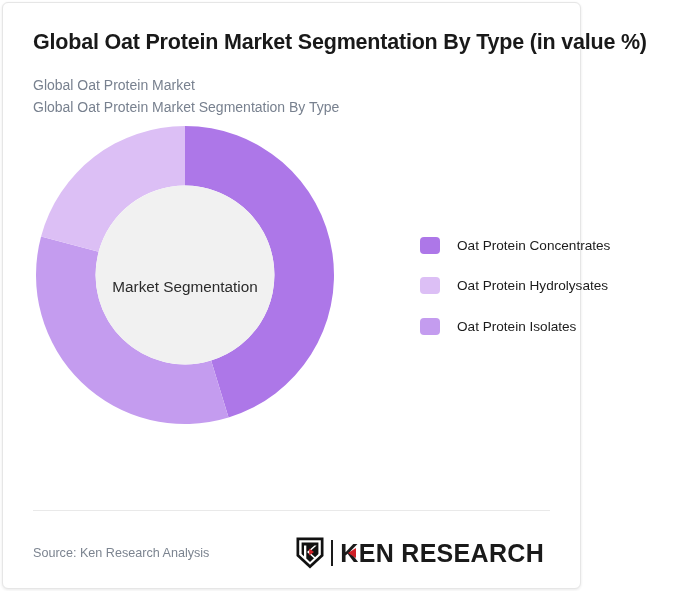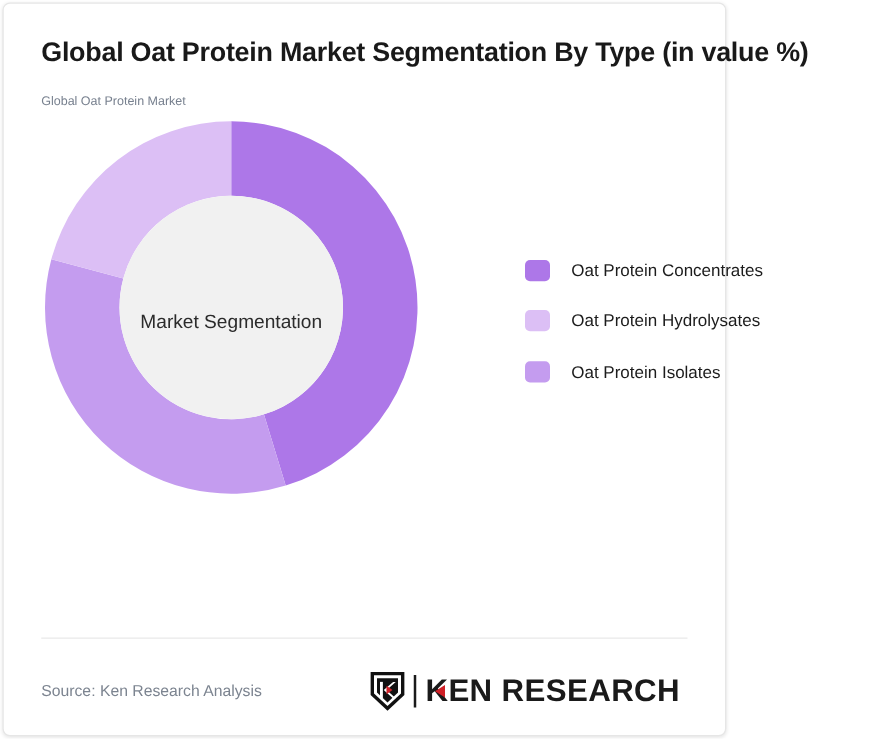--- a/index.html
+++ b/index.html
@@ -33,21 +33,21 @@
     color: #191919;
     line-height: 1.28;
     letter-spacing: -0.2px;
     margin: 0;
     width: 620px;
   }
   .subtitle-block {
     margin-top: 17px;
   }
   .subtitle {
-    font-size: 10px;
+    font-size: 14px;
     color: #78818f;
     line-height: 1.62;
   }
   .plot-area {
     position: relative;
     height: 330px;
   }
   .donut-wrap {
     position: absolute;
     left: 33px;
@@ -155,20 +155,21 @@
 </style>
 </head>
 <body>
 
 <div class="card">
 
   <div class="header">
     <h1 class="chart-title">Global Oat Protein Market Segmentation By Type (in value %)</h1>
     <div class="subtitle-block">
       <div class="subtitle">Global Oat Protein Market</div>
+      <div class="subtitle">Global Oat Protein Market Segmentation By Type</div>
     </div>
   </div>
 
   <div class="plot-area">
 
     <div class="donut-wrap">
       <svg id="donut-svg" width="298" height="298" viewBox="0 0 298 298">
           <path d="M 149 0 A 149 149 0 0 1 192.5633840036878 291.48940863849225 L 175.13803040221268 234.49364518309534 A 89.39999999999999 89.39999999999999 0 0 0 149 59.60000000000001 Z" fill="#ad77e8"></path>
           <path d="M 192.5633840036878 291.48940863849225 A 149 149 0 0 1 5.077051882928799 110.43596227972446 L 62.6462311297573 125.86157736783468 A 89.39999999999999 89.39999999999999 0 0 0 175.13803040221268 234.49364518309534 Z" fill="#c49cef"></path>
           <path d="M 5.077051882928799 110.43596227972446 A 149 149 0 0 1 148.99999999999997 0 L 148.99999999999997 59.60000000000001 A 89.39999999999999 89.39999999999999 0 0 0 62.6462311297573 125.86157736783468 Z" fill="#dcbff5"></path>

